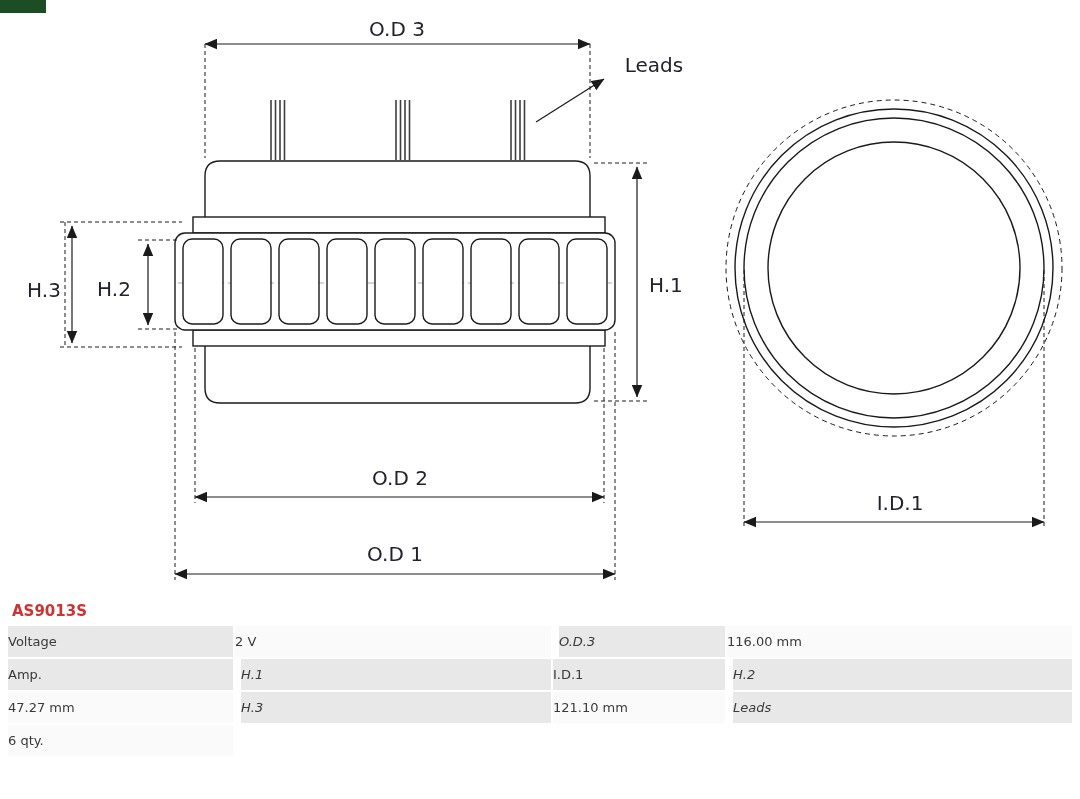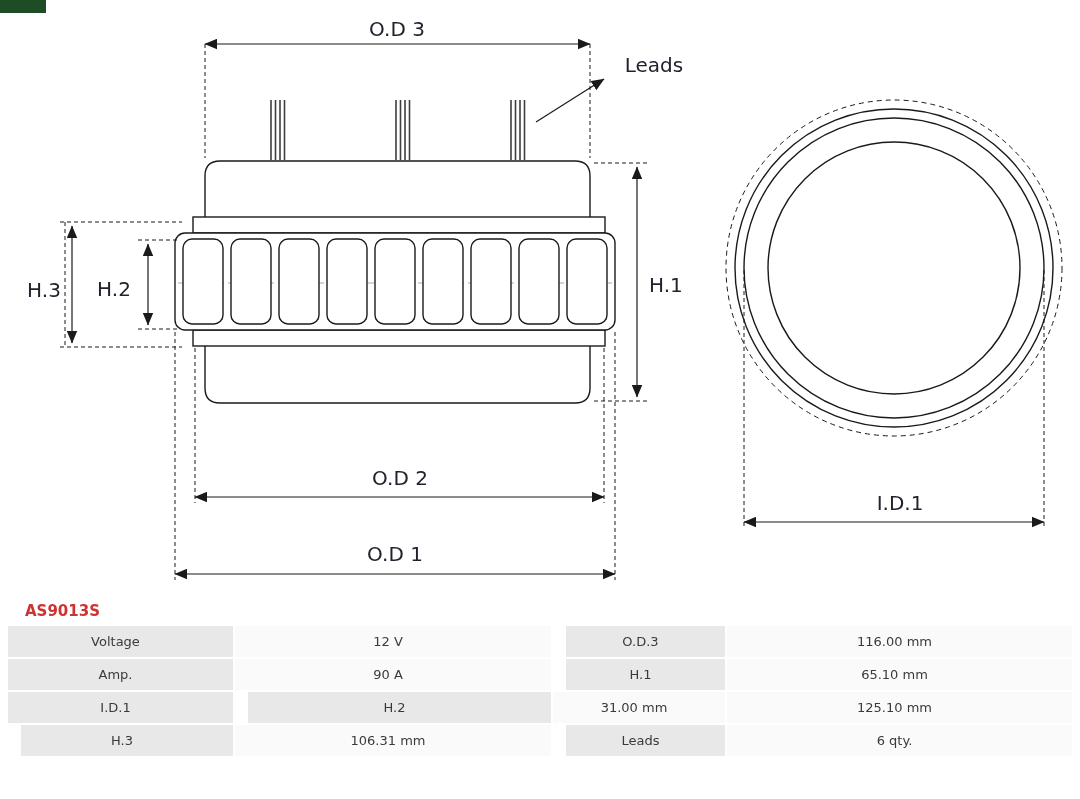--- a/index.html
+++ b/index.html
@@ -15,35 +15,35 @@
   .drawing { display:block; width:1080px; height:592px; }
   .dim    { stroke:var(--line,#1a1a1a); stroke-width:1.2; fill:none;
             marker-start:url(#arr); marker-end:url(#arr); }
   .leader { stroke:var(--line,#1a1a1a); stroke-width:1.2; fill:none;
             marker-end:url(#arr); }
   .dash   { stroke:var(--line,#1a1a1a); stroke-width:1; fill:none;
             stroke-dasharray:4 3; }
   .dimlabel { font-size:20px; fill:#22222e;
               font-family:"DejaVu Sans","Liberation Sans",sans-serif; }
   .part-number {
-    padding:10px 0 6px 25px; font-size:15px; font-weight:bold;
+    padding:10px 0 6px 12px; font-size:15px; font-weight:bold;
     color:var(--accent,#cc3333);
   }
   .spec-table {
     margin:0 8px; display:grid;
     grid-template-columns:225px 316px 172px 1fr;
     gap:2px; background:#ffffff;
   }
   .cell {
     height:31px; line-height:31px; font-size:13px; color:#3a3a3a;
-    text-align:center; padding-right:10px; white-space:nowrap; overflow:hidden;
+    text-align:left; padding-right:10px; white-space:nowrap; overflow:hidden;
   }
   .cell.lbl  { background:var(--label-bg,#e8e8e8); }
   .cell.val  { background:var(--value-bg,#fafafa); }
-  .cell.lbl2 { margin-left:13px; }
+  .cell.lbl2 { margin-left:6px;font-style:italic; }
 </style>
 </head>
 <body>
 
 <div class="logo"></div>
 
 <svg class="drawing" viewBox="0 0 1080 592">
   <defs>
     <marker id="arr" viewBox="0 0 12 10" markerWidth="13" markerHeight="11" refX="11.5" refY="5" orient="auto-start-reverse" markerUnits="userSpaceOnUse">
       <path d="M0,0 L12,5 L0,10 Z" fill="#1a1a1a"></path>
@@ -141,32 +141,29 @@
     <line class="dim" x1="744" y1="522" x2="1044" y2="522"></line>
     <text class="dimlabel" x="900" y="510" text-anchor="middle">I.D.1</text>
   </g>
 </svg>
 
 <div class="part-number">AS9013S</div>
 
 <div class="spec-table">
 
   <div class="cell lbl">Voltage</div>
-  <div class="cell val">12 V</div>
+  <div class="cell val">2 V</div>
   <div class="cell lbl lbl2">O.D.3</div>
   <div class="cell val">116.00 mm</div>
 
   <div class="cell lbl">Amp.</div>
-  <div class="cell val">90 A</div>
   <div class="cell lbl lbl2">H.1</div>
-  <div class="cell val">65.10 mm</div>
 
   <div class="cell lbl">I.D.1</div>
   <div class="cell lbl lbl2">H.2</div>
-  <div class="cell val">31.00 mm</div>
+  <div class="cell val">47.27 mm</div>
 
-  <div class="cell val">125.10 mm</div>
   <div class="cell lbl lbl2">H.3</div>
 
-  <div class="cell val">106.31 mm</div>
+  <div class="cell val">121.10 mm</div>
   <div class="cell lbl lbl2">Leads</div>
   <div class="cell val">6 qty.</div>
 </div>
 
 </body></html>

